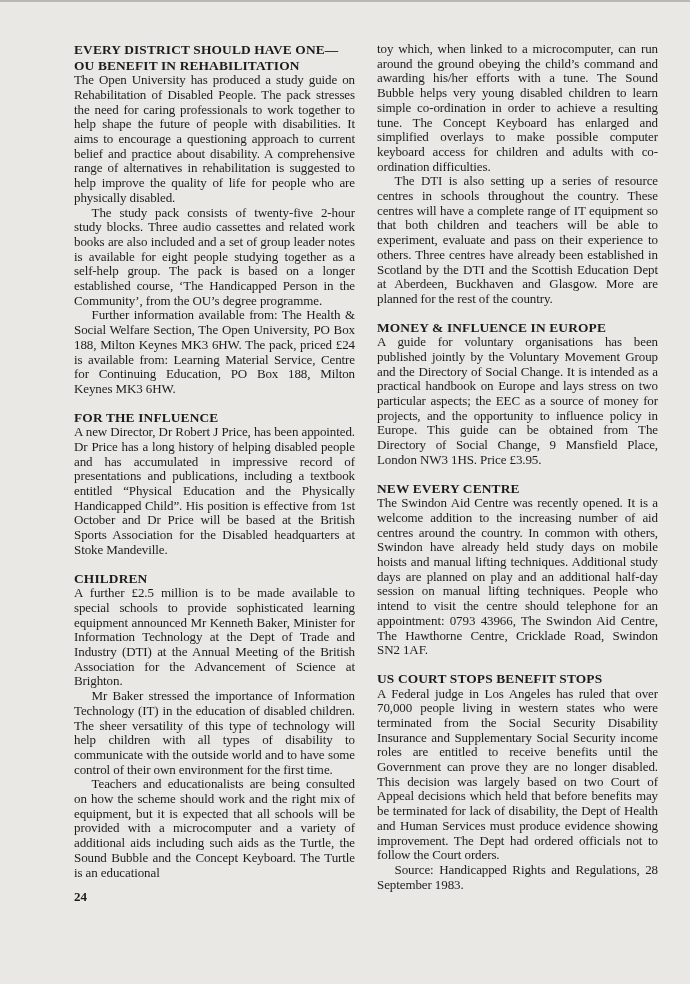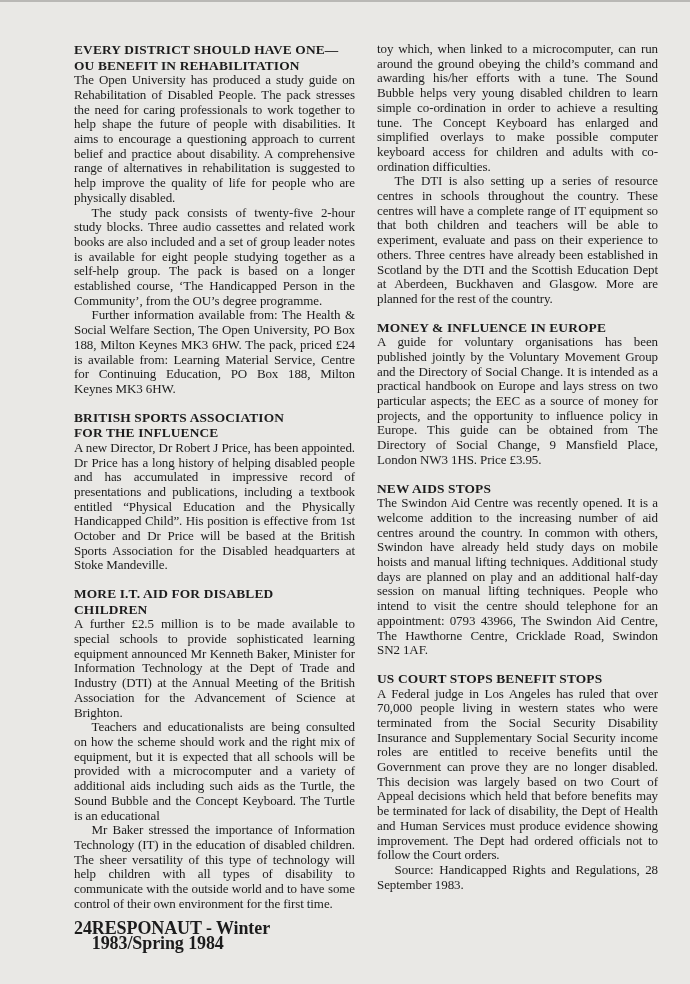--- a/index.html
+++ b/index.html
@@ -46,21 +46,21 @@
     font-family: Liberation Serif, serif;
   }
   .para.indent {
     text-indent: 1.35em;
   }
   .footer {
     margin-top: 10px;
     display: flex;
     justify-content: space-between;
     font-weight: bold;
-    font-size: 18px;
+    font-size: 13px;
     text-align: left;
   }
 </style>
 </head>
 <body>
 
 <div class="page">
 
   <div class="col col-left">
 
@@ -69,60 +69,57 @@
         <div>EVERY DISTRICT SHOULD HAVE ONE—</div>
         <div>OU BENEFIT IN REHABILITATION</div>
       </div>
       <p class="para">The Open University has produced a study guide on Rehabilitation of Disabled People. The pack stresses the need for caring professionals to work together to help shape the future of people with disabilities. It aims to encourage a questioning approach to current belief and practice about disability. A comprehensive range of alternatives in rehabilitation is suggested to help improve the quality of life for people who are physically disabled.</p>
       <p class="para indent">The study pack consists of twenty-five 2-hour study blocks. Three audio cassettes and related work books are also included and a set of group leader notes is available for eight people studying together as a self-help group. The pack is based on a longer established course, ‘The Handicapped Person in the Community’, from the OU’s degree programme.</p>
       <p class="para indent">Further information available from: The Health &amp; Social Welfare Section, The Open University, PO Box 188, Milton Keynes MK3 6HW. The pack, priced £24 is available from: Learning Material Service, Centre for Continuing Education, PO Box 188, Milton Keynes MK3 6HW.</p>
     </div>
 
     <div class="section">
       <div class="heading">
-        <div>BRITISH SPORTS ASSOCIATION</div>
         <div>FOR THE INFLUENCE</div>
       </div>
       <p class="para">A new Director, Dr Robert J Price, has been appointed. Dr Price has a long history of helping disabled people and has accumulated in impressive record of presentations and publications, including a textbook entitled “Physical Education and the Physically Handicapped Child”. His position is effective from 1st October and Dr Price will be based at the British Sports Association for the Disabled headquarters at Stoke Mandeville.</p>
     </div>
 
     <div class="section">
       <div class="heading">
-        <div>MORE I.T. AID FOR DISABLED</div>
         <div>CHILDREN</div>
       </div>
       <p class="para">A further £2.5 million is to be made available to special schools to provide sophisticated learning equipment announced Mr Kenneth Baker, Minister for Information Technology at the Dept of Trade and Industry (DTI) at the Annual Meeting of the British Association for the Advancement of Science at Brighton.</p>
+      <p class="para indent">Mr Baker stressed the importance of Information Technology (IT) in the education of disabled children. The sheer versatility of this type of technology will help children with all types of disability to communicate with the outside world and to have some control of their own environment for the first time.</p>
       <p class="para indent">Teachers and educationalists are being consulted on how the scheme should work and the right mix of equipment, but it is expected that all schools will be provided with a microcomputer and a variety of additional aids including such aids as the Turtle, the Sound Bubble and the Concept Keyboard. The Turtle is an educational</p>
-      <p class="para indent">Mr Baker stressed the importance of Information Technology (IT) in the education of disabled children. The sheer versatility of this type of technology will help children with all types of disability to communicate with the outside world and to have some control of their own environment for the first time.</p>
     </div>
 
     <div class="footer">
       <span>24</span>
-      <span>RESPONAUT - Winter 1983/Spring 1984</span>
     </div>
 
   </div>
 
   <div class="col">
 
     <div class="section first">
       <p class="para">toy which, when linked to a microcomputer, can run around the ground obeying the child’s command and awarding his/her efforts with a tune. The Sound Bubble helps very young disabled children to learn simple co-ordination in order to achieve a resulting tune. The Concept Keyboard has enlarged and simplified overlays to make possible computer keyboard access for children and adults with co-ordination difficulties.</p>
       <p class="para indent">The DTI is also setting up a series of resource centres in schools throughout the country. These centres will have a complete range of IT equipment so that both children and teachers will be able to experiment, evaluate and pass on their experience to others. Three centres have already been established in Scotland by the DTI and the Scottish Education Dept at Aberdeen, Buckhaven and Glasgow. More are planned for the rest of the country.</p>
     </div>
 
     <div class="section">
       <div class="heading">
         <div>MONEY &amp; INFLUENCE IN EUROPE</div>
       </div>
       <p class="para">A guide for voluntary organisations has been published jointly by the Voluntary Movement Group and the Directory of Social Change. It is intended as a practical handbook on Europe and lays stress on two particular aspects; the EEC as a source of money for projects, and the opportunity to influence policy in Europe. This guide can be obtained from The Directory of Social Change, 9 Mansfield Place, London NW3 1HS. Price £3.95.</p>
     </div>
 
     <div class="section">
       <div class="heading">
-        <div>NEW AIDS STOPS</div>
+        <div>NEW EVERY CENTRE</div>
       </div>
       <p class="para">The Swindon Aid Centre was recently opened. It is a welcome addition to the increasing number of aid centres around the country. In common with others, Swindon have already held study days on mobile hoists and manual lifting techniques. Additional study days are planned on play and an additional half-day session on manual lifting techniques. People who intend to visit the centre should telephone for an appointment: 0793 43966, The Swindon Aid Centre, The Hawthorne Centre, Cricklade Road, Swindon SN2 1AF.</p>
     </div>
 
     <div class="section">
       <div class="heading">
         <div>US COURT STOPS BENEFIT STOPS</div>
       </div>
       <p class="para">A Federal judge in Los Angeles has ruled that over 70,000 people living in western states who were terminated from the Social Security Disability Insurance and Supplementary Social Security income roles are entitled to receive benefits until the Government can prove they are no longer disabled. This decision was largely based on two Court of Appeal decisions which held that before benefits may be terminated for lack of disability, the Dept of Health and Human Services must produce evidence showing improvement. The Dept had ordered officials not to follow the Court orders.</p>
       <p class="para indent">Source: Handicapped Rights and Regulations, 28 September 1983.</p>

